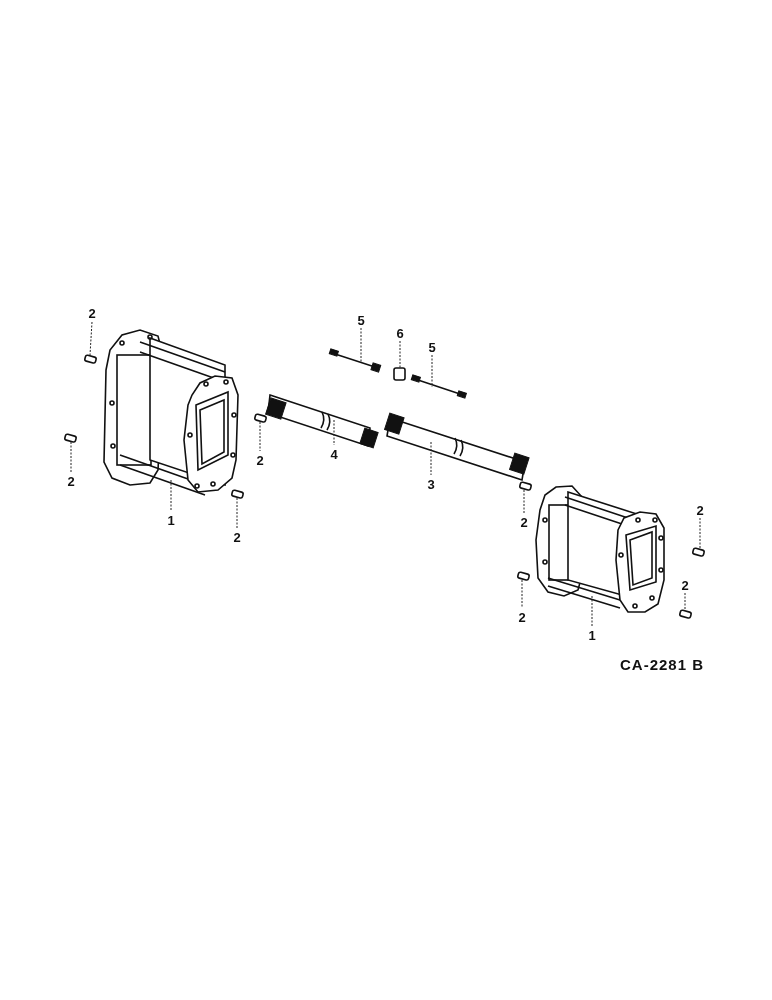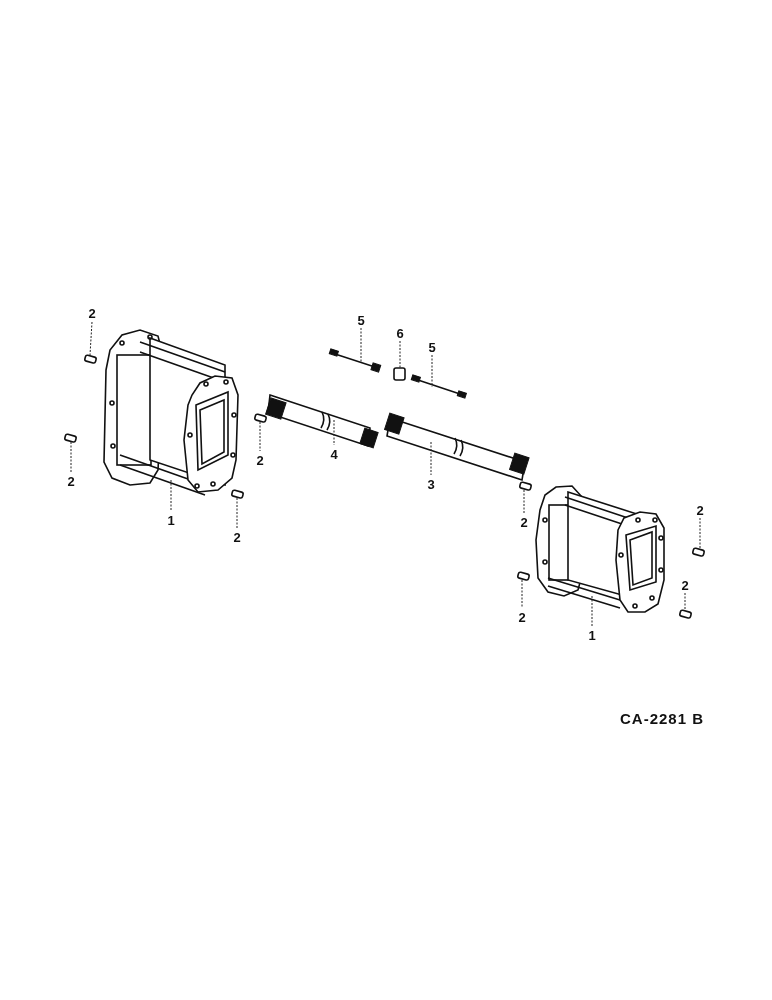--- a/index.html
+++ b/index.html
@@ -1,21 +1,21 @@
 <!DOCTYPE html>
 <html><head>
 <meta charset="utf-8">
 <style>
   html, body { margin:0; padding:0; background:#ffffff; }
   body { width:772px; height:1000px; position:relative; overflow:hidden;
          font-family:"Liberation Sans", sans-serif; }
   #diagram { position:absolute; left:0; top:0; width:772px; height:1000px; }
   .callout { position:absolute; font-family:"Liberation Sans", sans-serif; font-weight:bold;
              font-size:13px; color:#111; line-height:1; transform:translate(-50%,-50%); }
-  .code { position:absolute; left:620px; top:710px; font-weight:bold; font-size:15px;
+  .code { position:absolute; left:620px; top:656px; font-weight:bold; font-size:15px;
           letter-spacing:1px; color:#111; font-family:"Liberation Sans", sans-serif; }
   svg .ln { stroke:#111; fill:none; stroke-width:1.6; }
   svg .ld { stroke:#222; fill:none; stroke-width:1; stroke-dasharray:2 1.5; }
   svg .fl { fill:#fff; stroke:#111; stroke-width:1.6; }
   svg .dk { fill:#111; stroke:#111; stroke-width:1; }
 </style>
 </head>
 <body>
 
 <div id="diagram">

